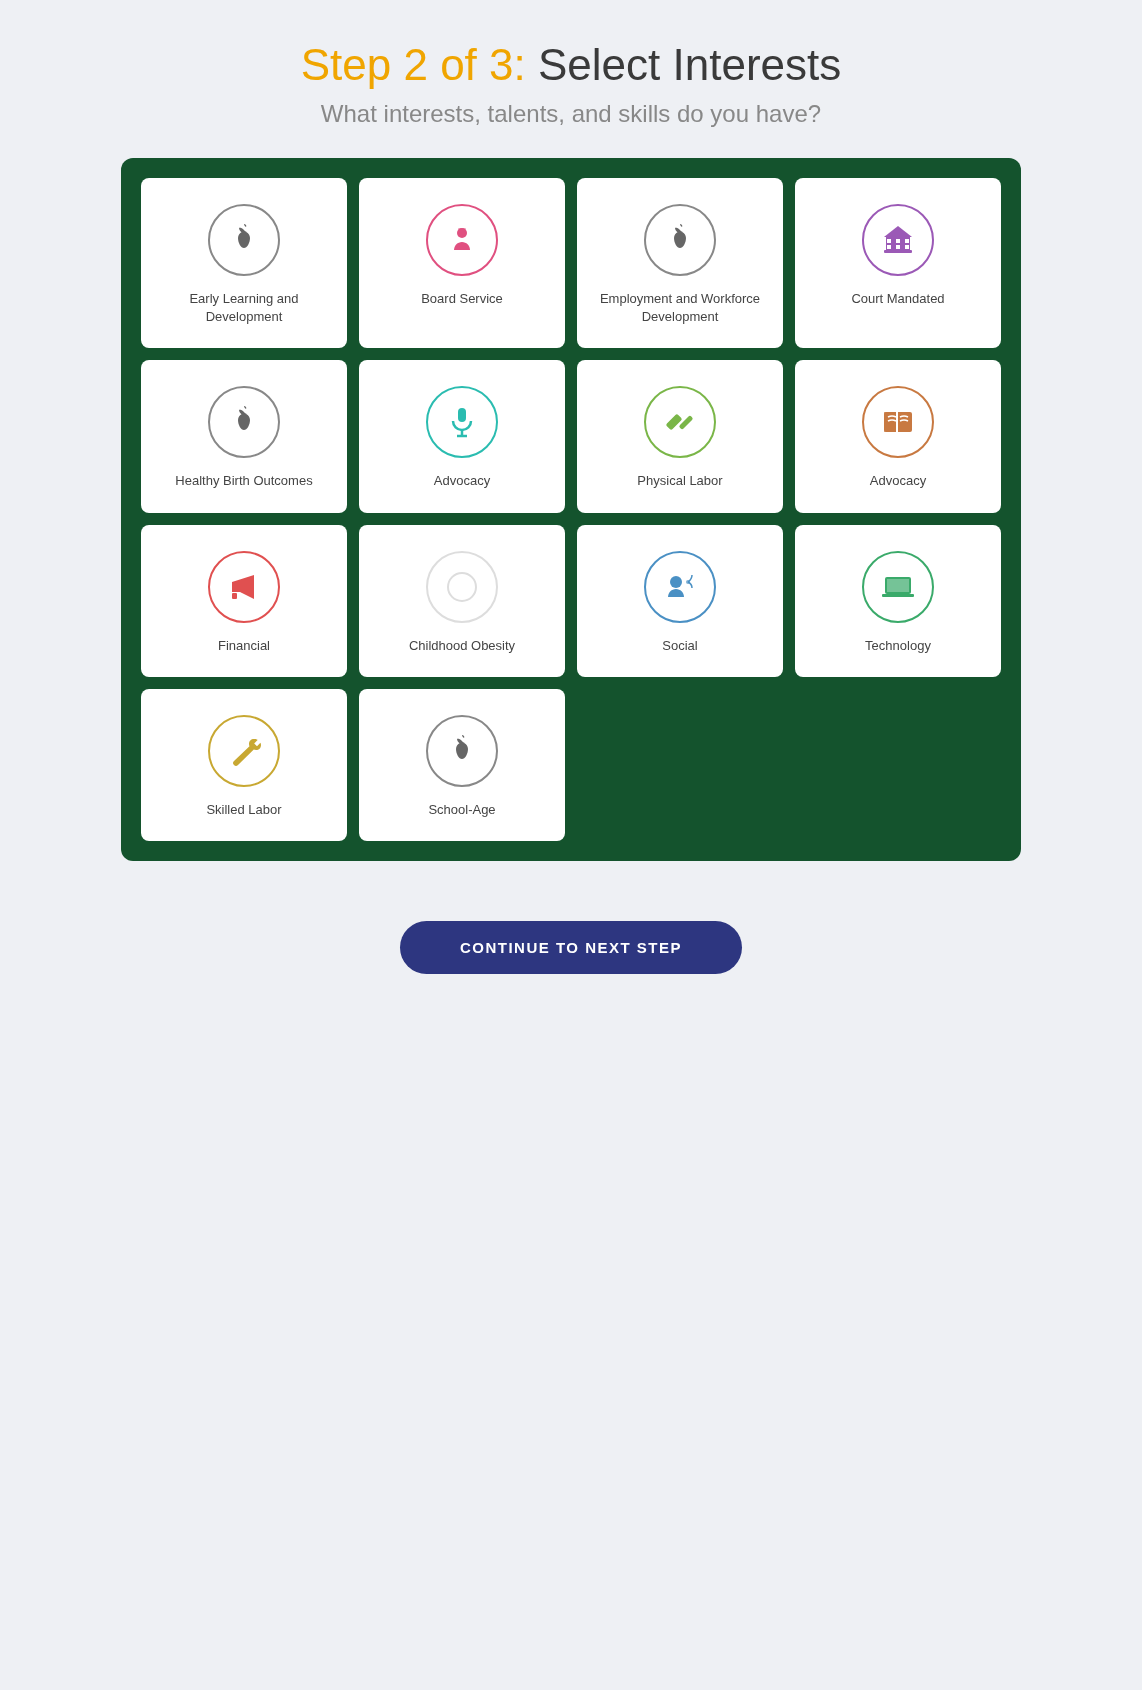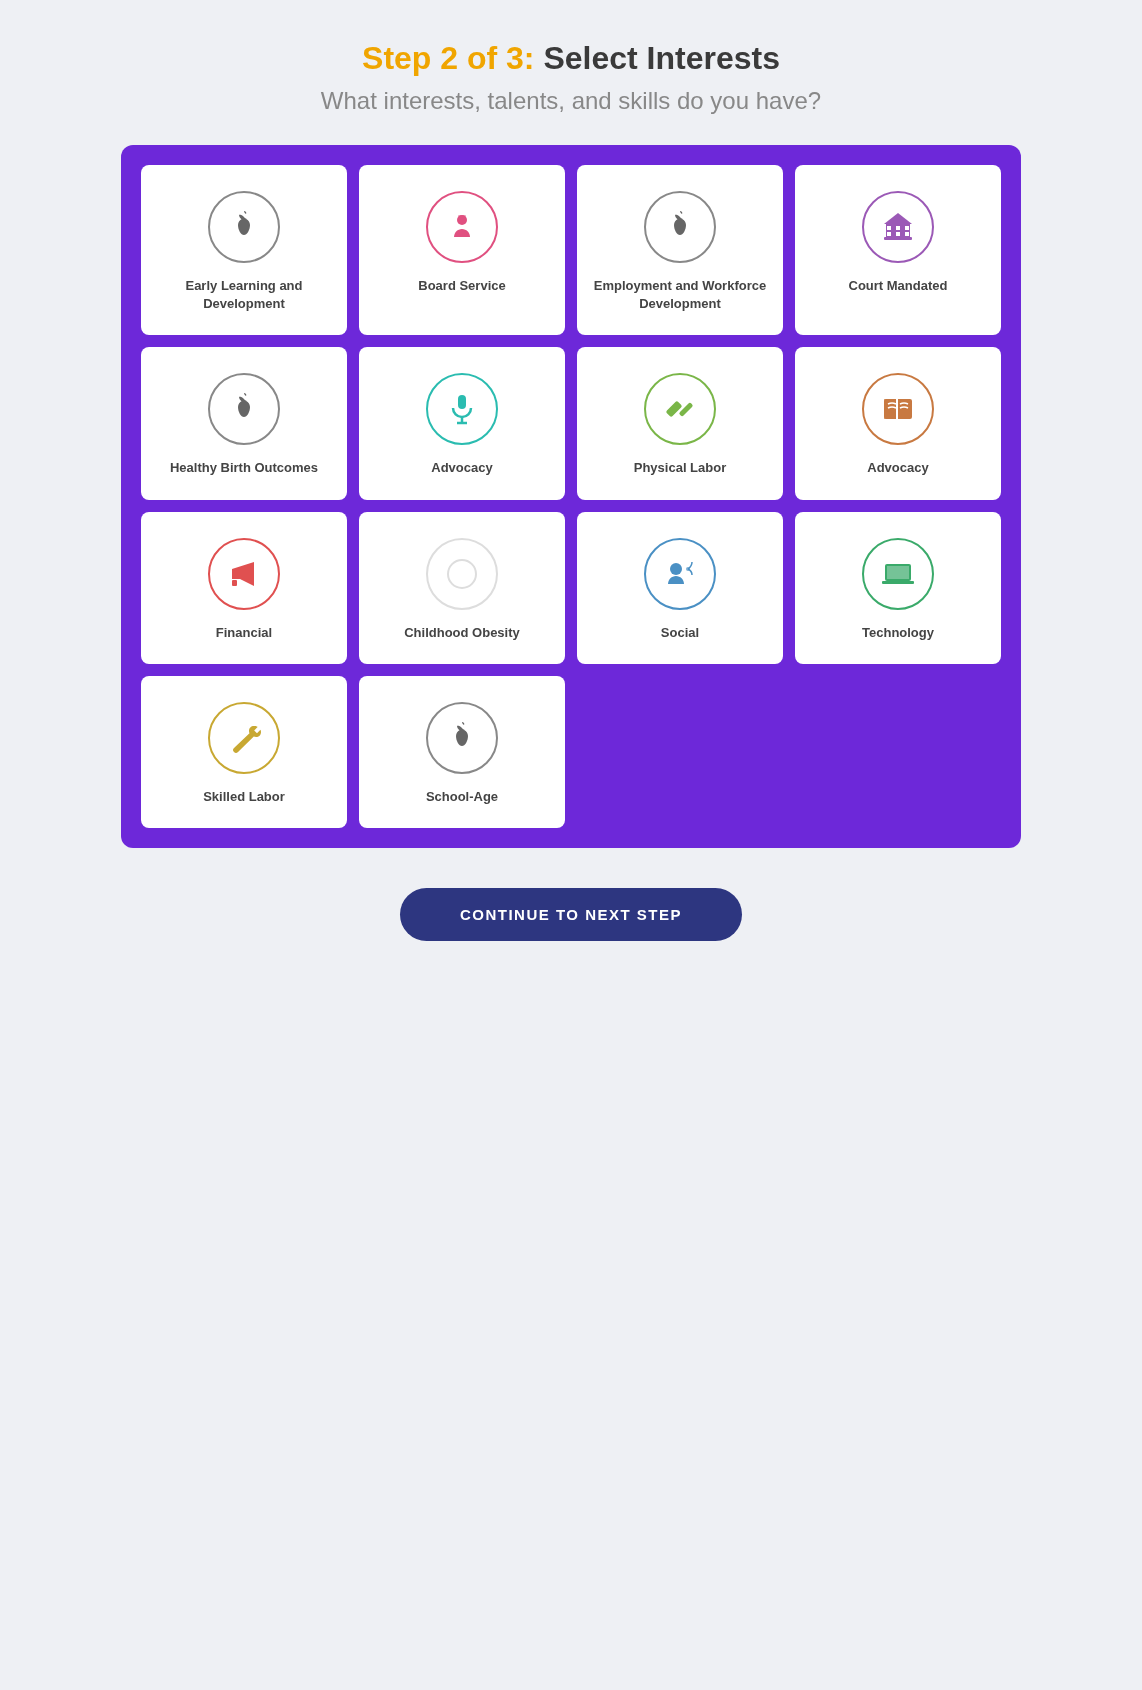--- a/index.html
+++ b/index.html
@@ -10,43 +10,42 @@
       display: flex;
       flex-direction: column;
       align-items: center;
       padding: 40px 20px 60px;
     }
     .page-header {
       text-align: center;
       margin-bottom: 30px;
     }
     .page-title {
-      font-size: 32px;
-      font-weight: 700;
+      font-size: 44px;
+      font-weight: 400;
       margin-bottom: 10px;
       text-align: center;
     }
     .title-step {
       color: #f0a500;
     }
     .title-main {
       color: #3a3a3a;
     }
     .page-subtitle {
       font-size: 24px;
       color: #888;
       font-weight: 400;
     }
     .grid-container {
-      background: #6d28d9;
+      background: #14532d;
       border-radius: 12px;
       padding: 20px;
       width: 100%;
       max-width: 900px;
-      font-weight: bold;
     }
     .grid {
       display: grid;
       grid-template-columns: repeat(4, 1fr);
       gap: 12px;
     }
     .card {
       background: #fff;
       border-radius: 8px;
       padding: 24px 12px 20px;
@@ -80,21 +79,21 @@
     .ic-purple { border-color: #9b59b6; color: #9b59b6; }
     .ic-teal { border-color: #2abcb0; color: #2abcb0; }
     .ic-green-light { border-color: #7ab648; color: #7ab648; }
     .ic-orange { border-color: #c87941; color: #c87941; }
     .ic-red { border-color: #e05050; color: #e05050; }
     .ic-circle-only { border-color: #ddd; color: #ddd; }
     .ic-blue { border-color: #4a90c4; color: #4a90c4; }
     .ic-green { border-color: #3aaa6a; color: #3aaa6a; }
     .ic-gold { border-color: #c8a832; color: #c8a832; }
     .continue-btn {
-      margin-top: 40px;
+      margin-top: 60px;
       background: #2d3680;
       color: #fff;
       border: none;
       border-radius: 40px;
       padding: 18px 60px;
       font-size: 15px;
       font-weight: 700;
       letter-spacing: 1.5px;
       text-transform: uppercase;
       cursor: pointer;

